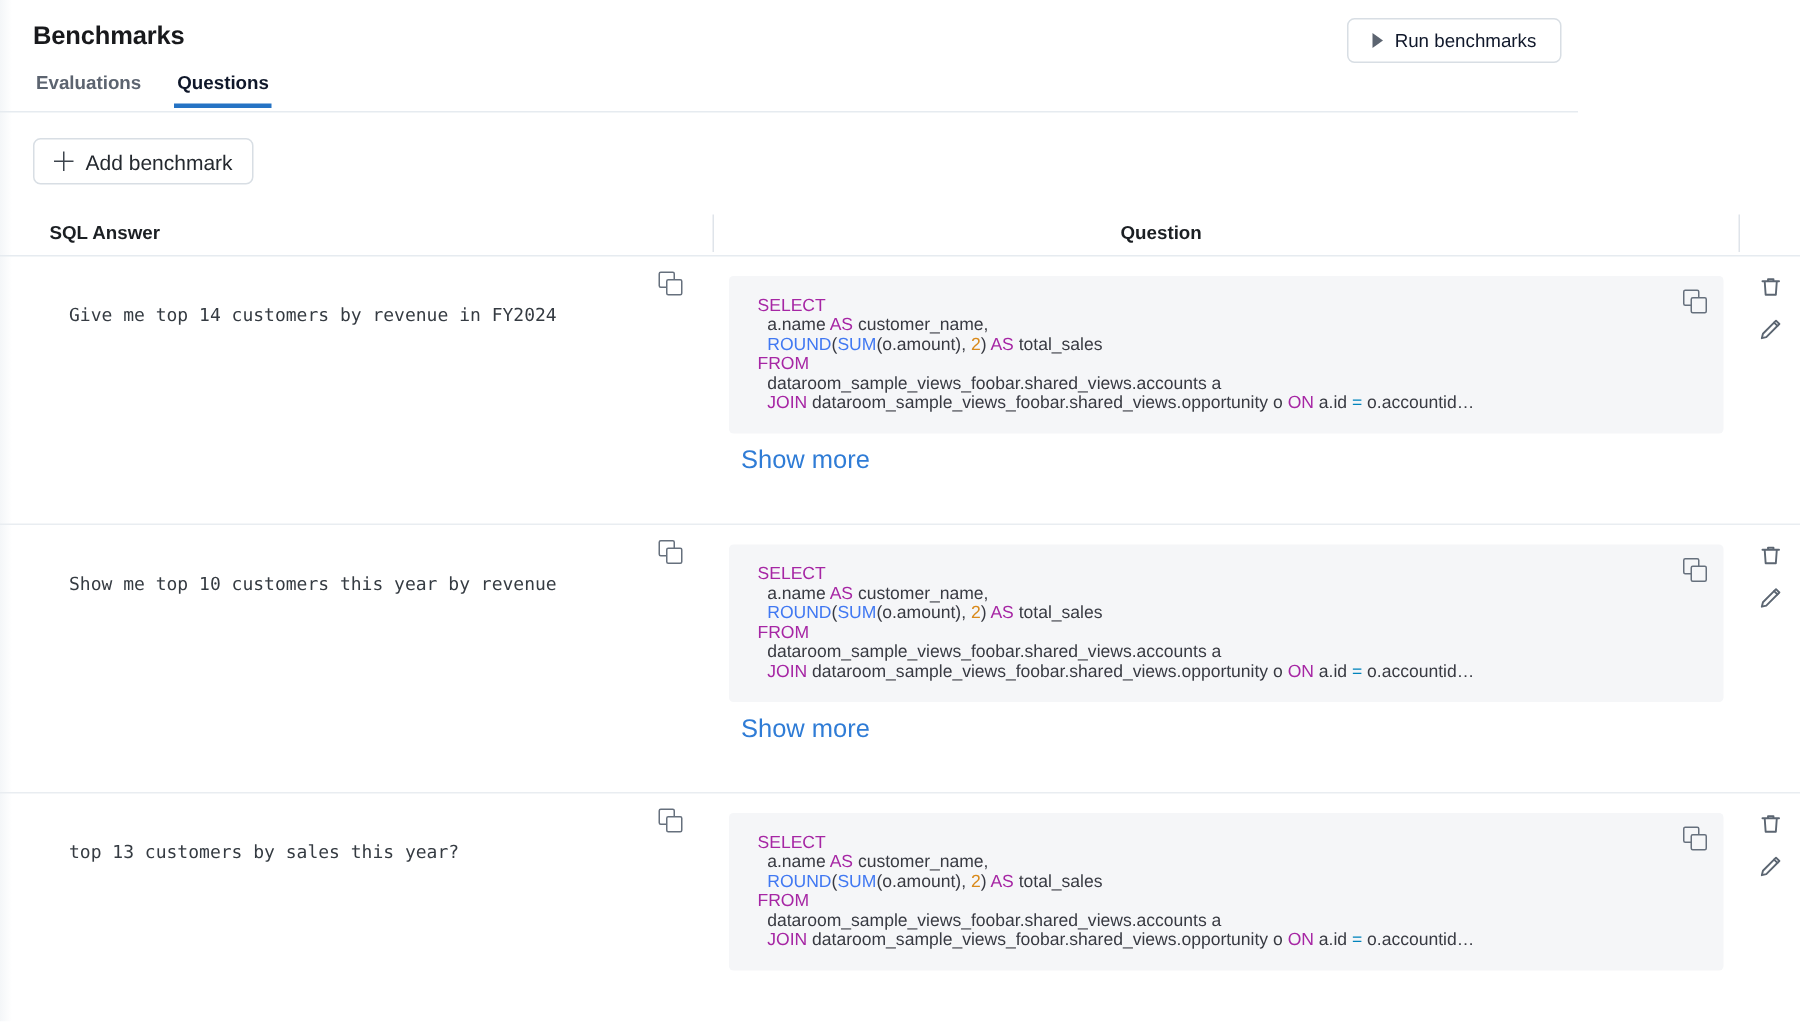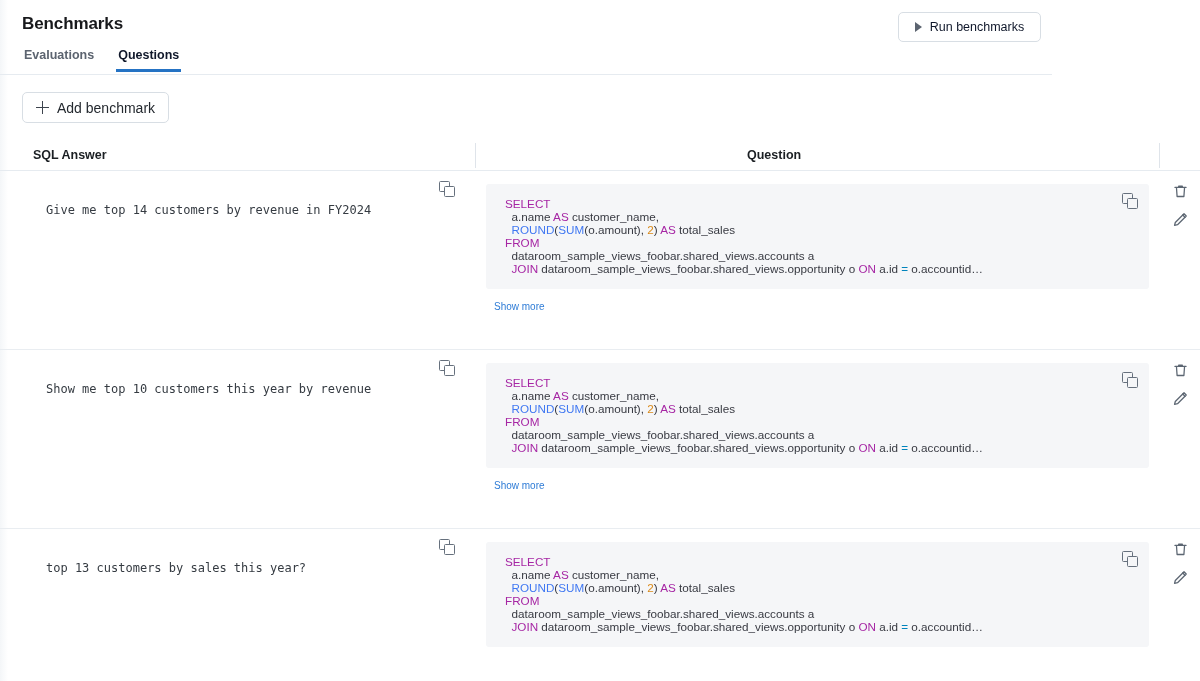--- a/index.html
+++ b/index.html
@@ -229,21 +229,21 @@
   .k  { color: #a626a4; }   
   .fn { color: #4078f2; }   
   .num{ color: #d98a1b; }   
   .op { color: #0184bc; }   
   .id { color: #383a42; }
 
   .show-more {
     display: inline-block;
     margin-top: 10px;
     margin-left: 8px;
-    font-size: 10px;
+    font-size: 17px;
     color: #2f7cd6;
     cursor: pointer;
     line-height: 16px;
   }
 
   
   .ico-btn {
     width: 17px; height: 17px;
     cursor: pointer;
     display: block;

